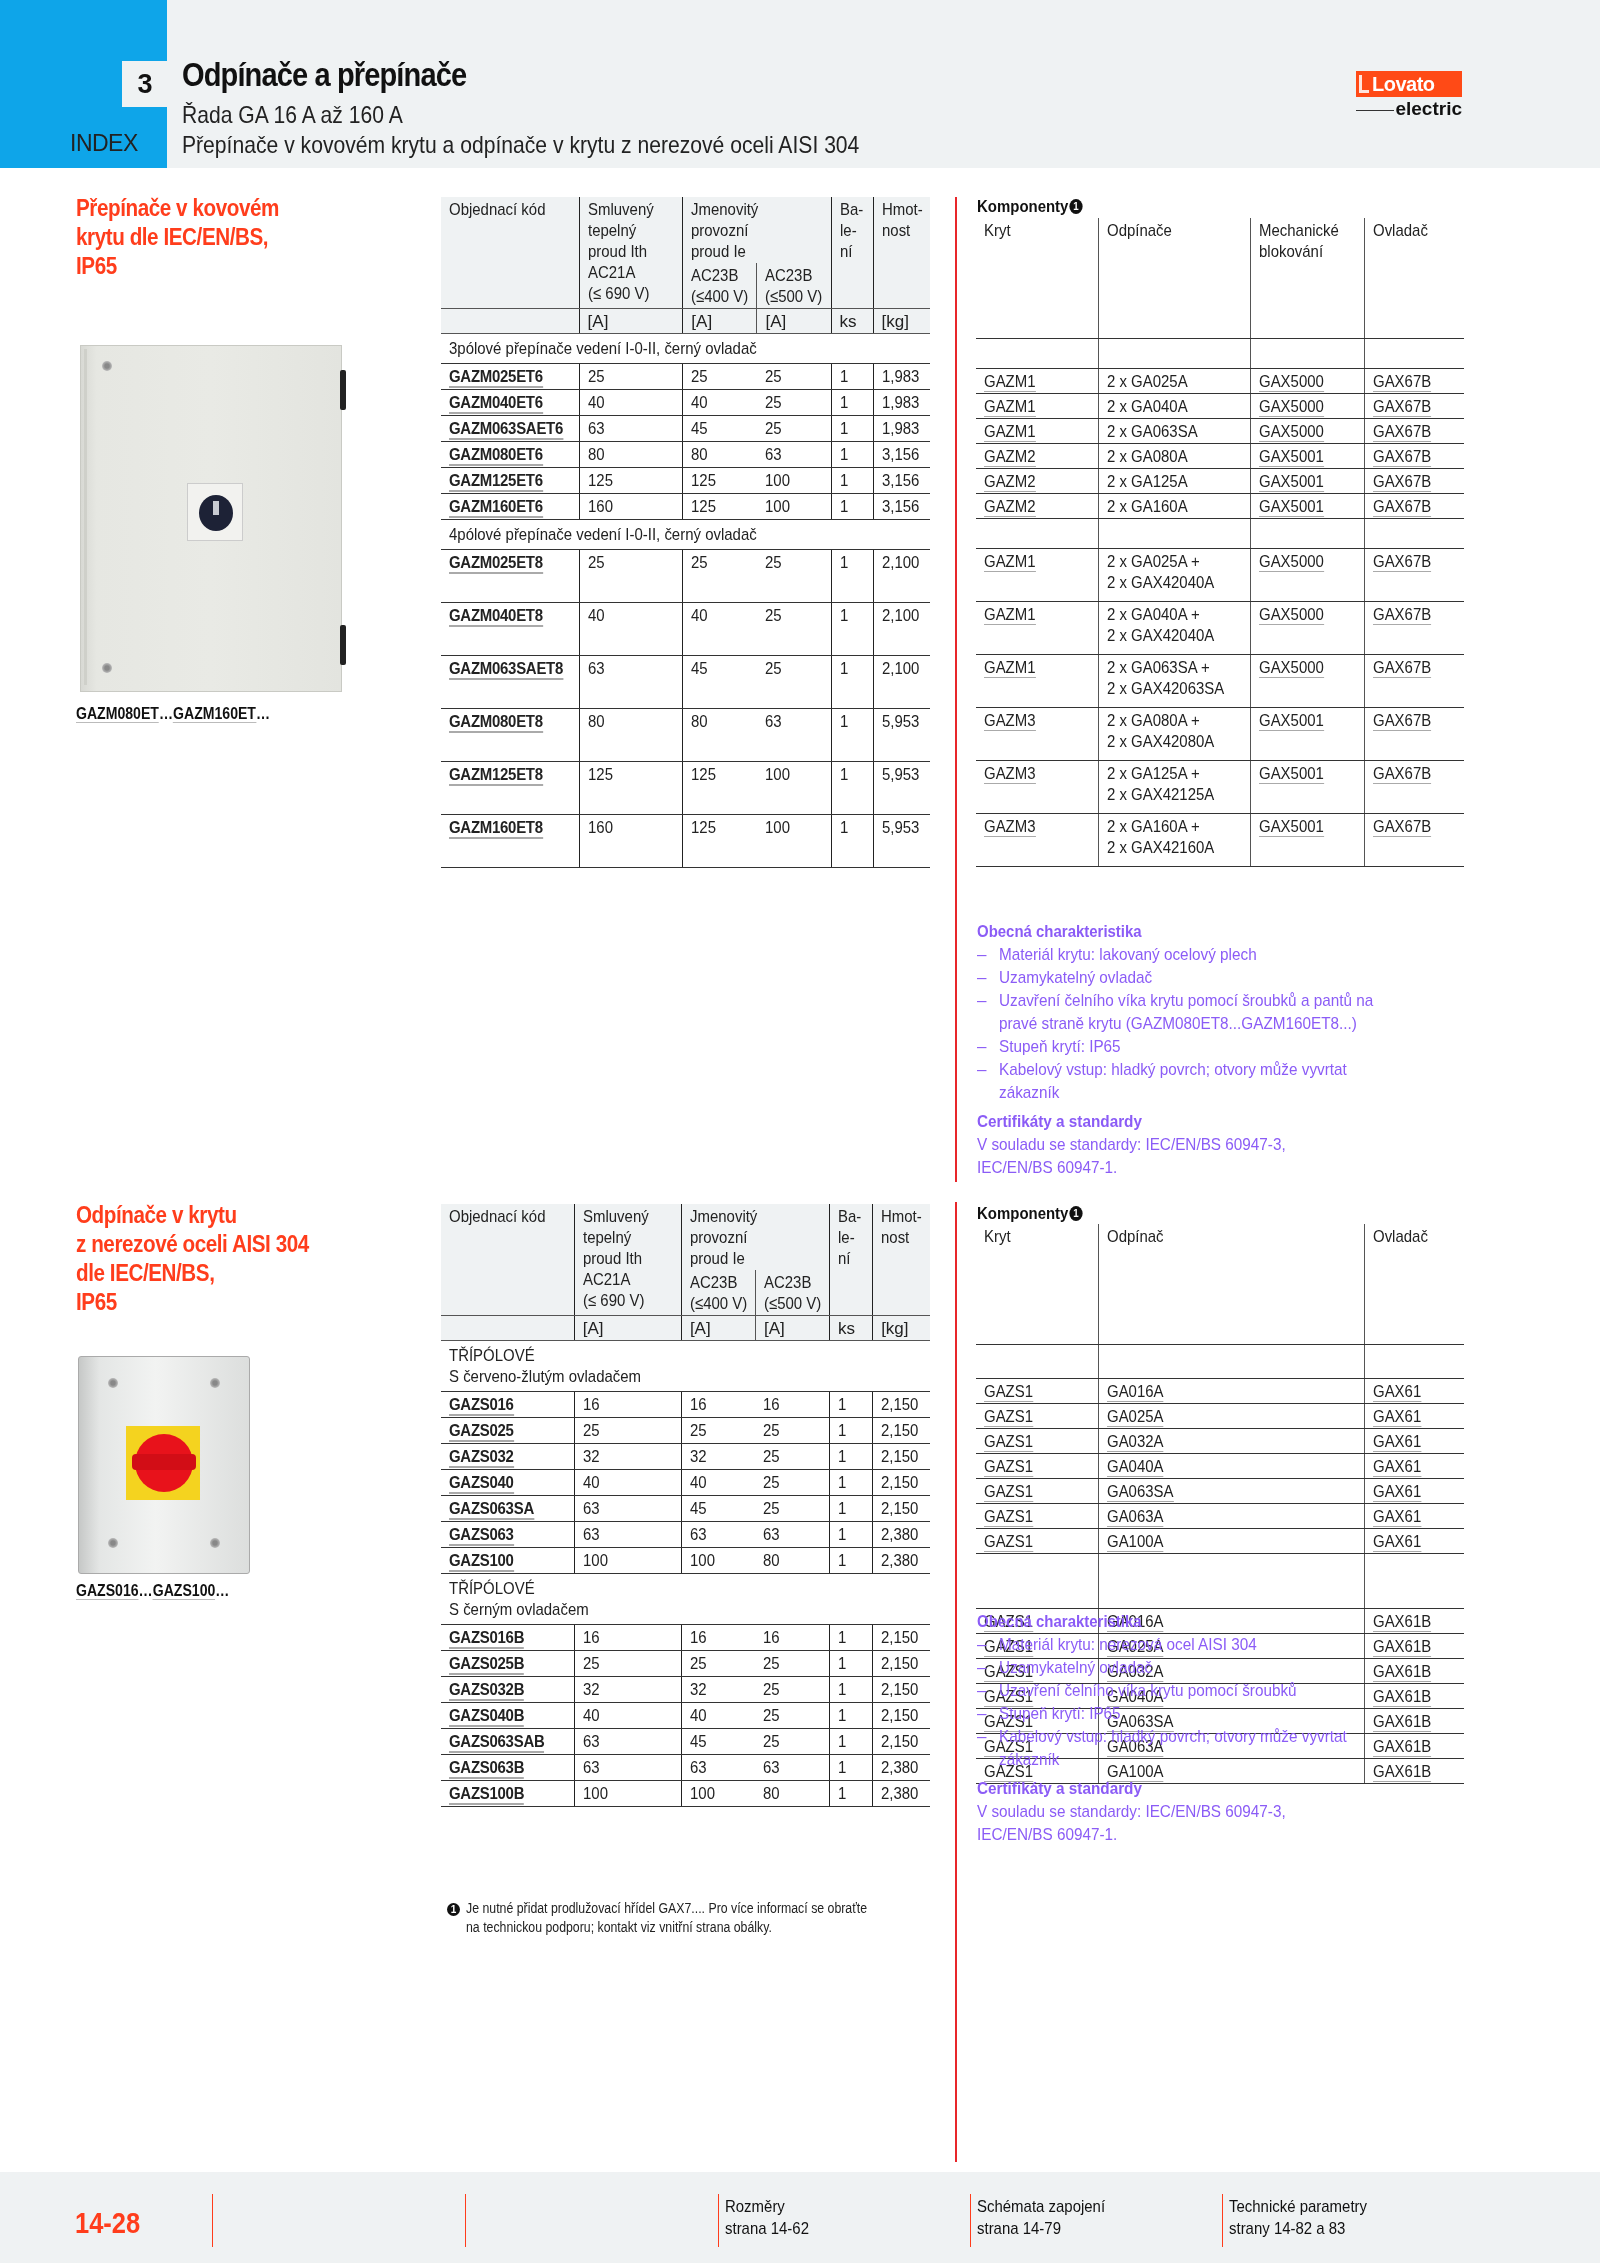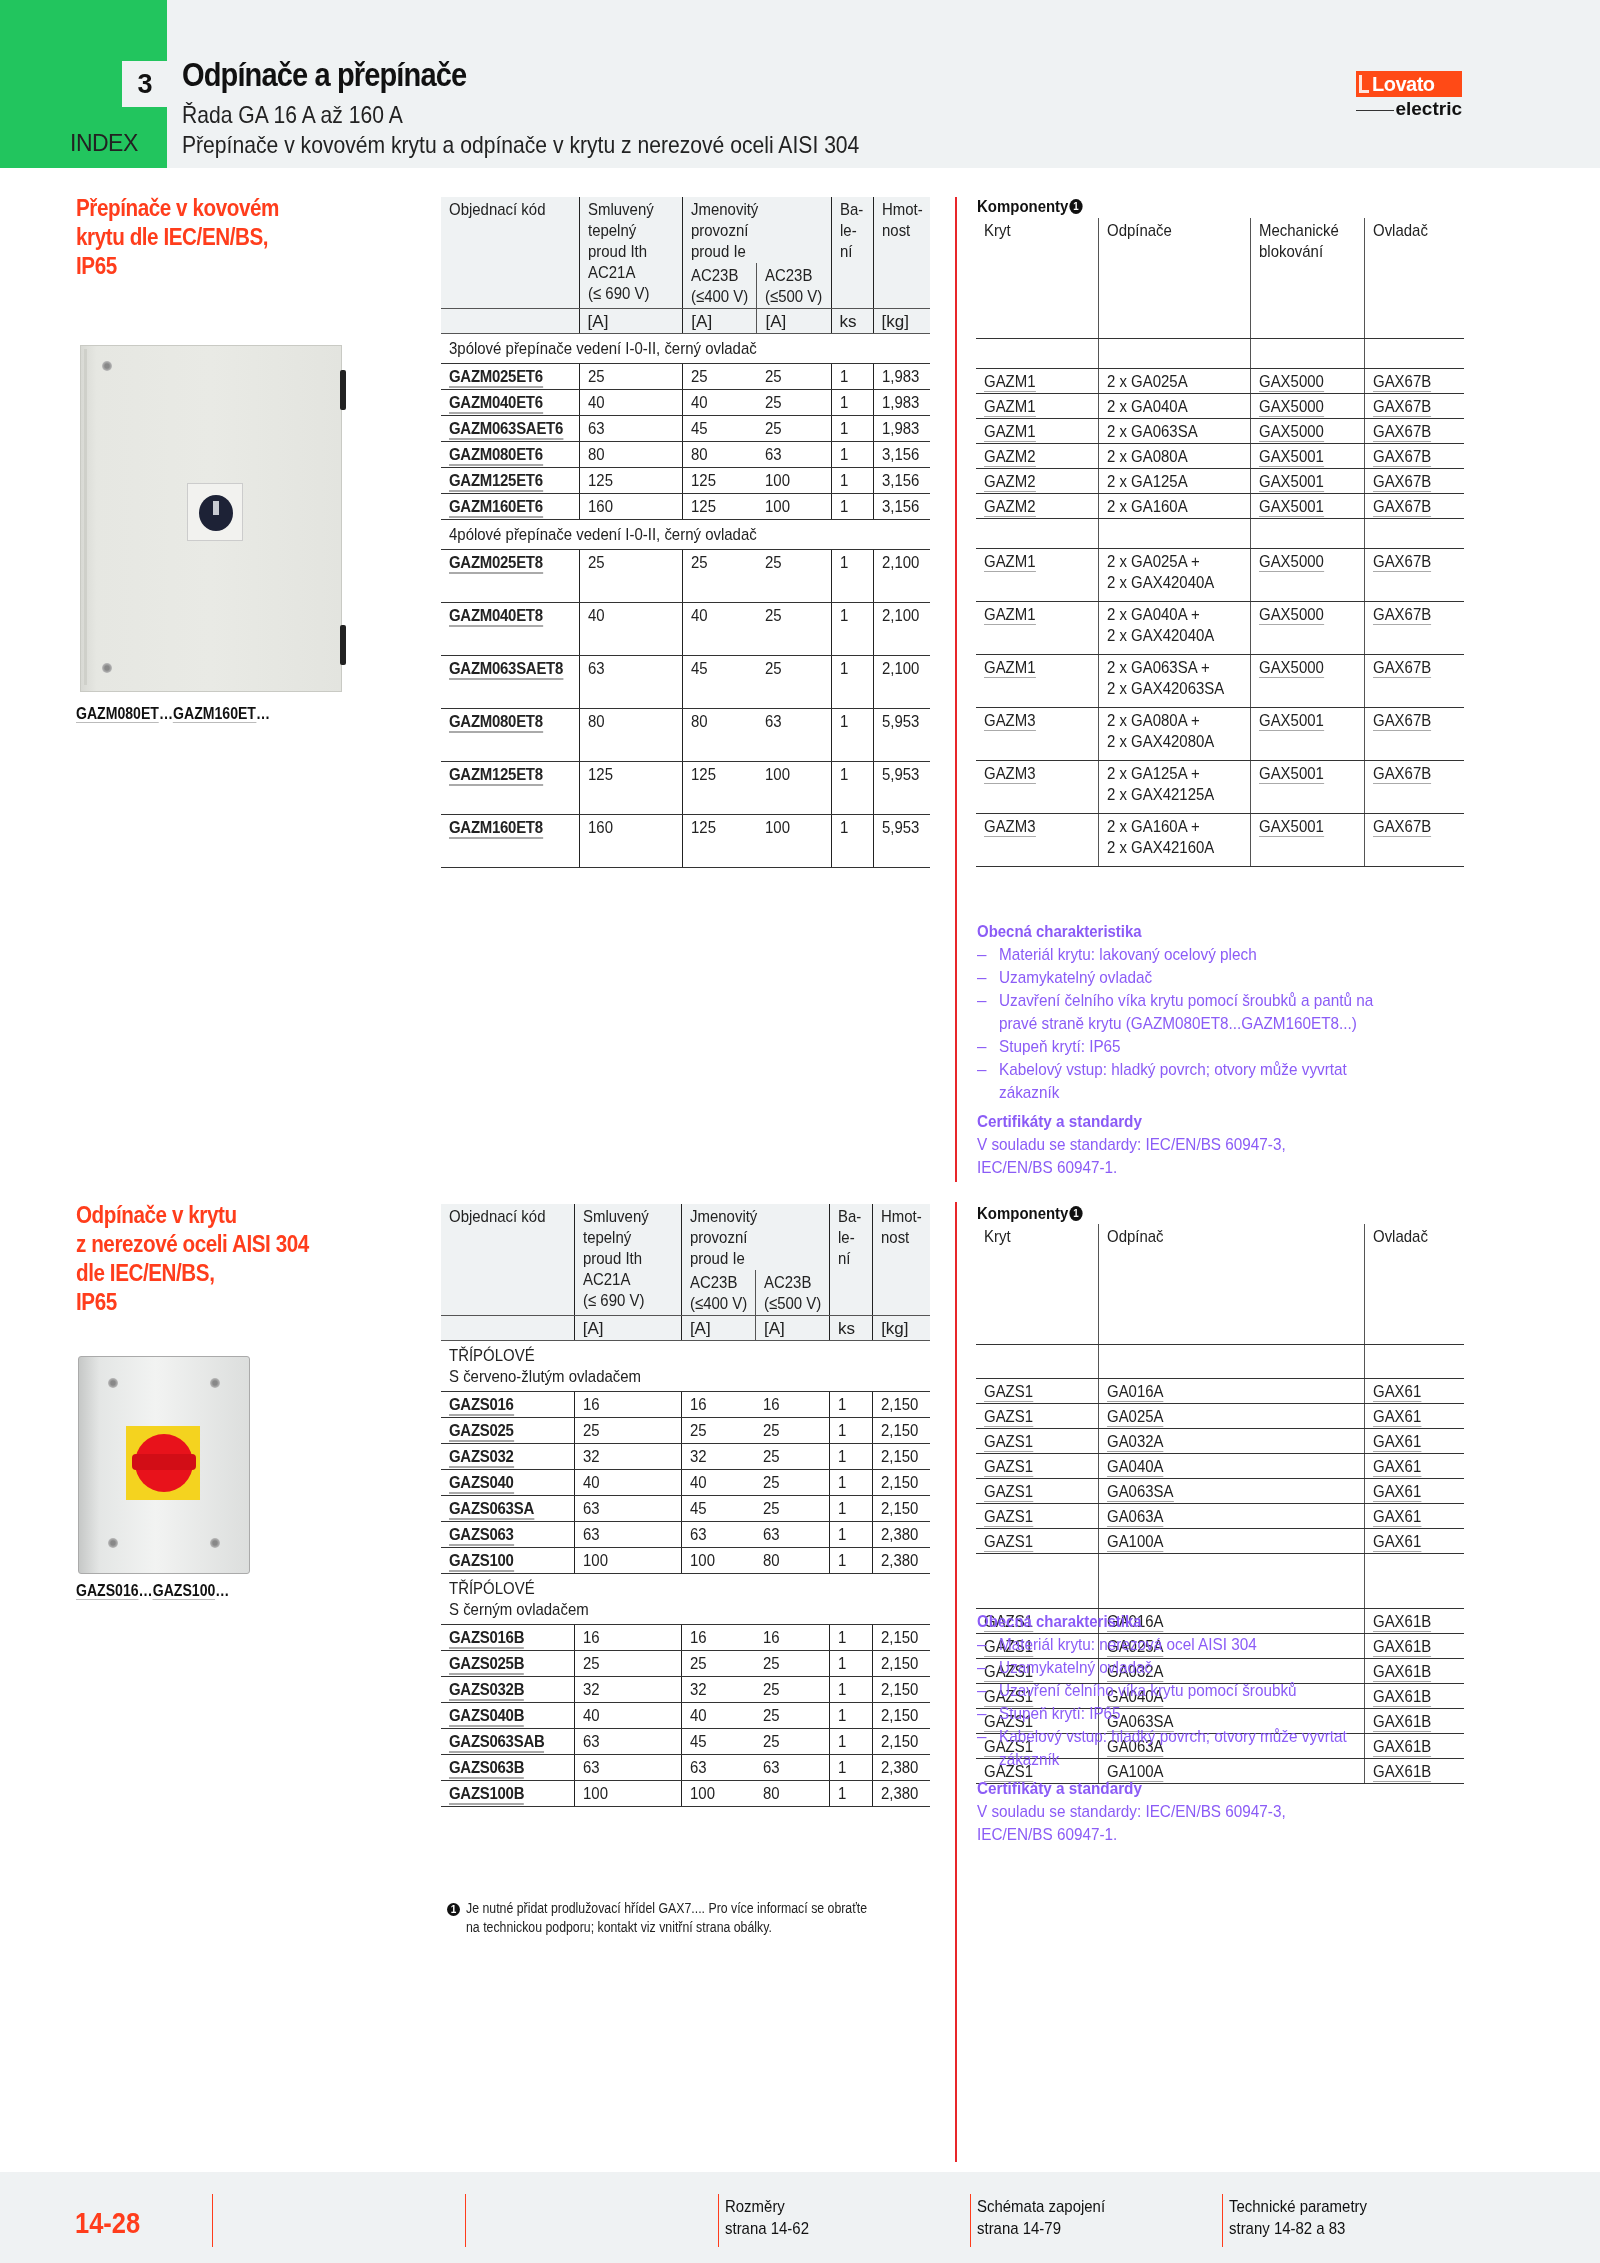--- a/index.html
+++ b/index.html
@@ -1,21 +1,21 @@
 <!DOCTYPE html>
 <html><head>
 <meta charset="utf-8">
 <style>
   * { box-sizing: border-box; margin: 0; padding: 0; }
   html, body { width: 1600px; height: 2263px; background: #ffffff; overflow: hidden; }
   body { position: relative; font-family: "Liberation Sans", sans-serif; color: #1a1a1a; }
 
   
   .header { position: absolute; left: 0; top: 0; width: 1600px; height: 168px; background: #eff2f3; }
-  .index-block { position: absolute; left: 0; top: 0; width: 167px; height: 168px; background: #22c55e; }
+  .index-block { position: absolute; left: 0; top: 0; width: 167px; height: 168px; background: #0ea5e9; }
   .chapter-box { position: absolute; left: 122px; top: 61px; width: 45px; height: 46px; background: #eff2f3;
     font-weight: bold; font-size: 27px; text-align: center; line-height: 46px; letter-spacing: -1px; color: #111; }
   .index-label { position: absolute; left: 70px; top: 130px; font-size: 23px; color: #222; letter-spacing: -0.5px; }
   .title { position: absolute; left: 182px; top: 56px; font-size: 33px; font-weight: bold; letter-spacing: -1px; color: #111; transform: scaleX(0.88); transform-origin: left; }
   .subtitle1 { position: absolute; left: 182px; top: 101px; font-size: 24px; color: #222; transform: scaleX(0.88); transform-origin: left; }
   .subtitle2 { position: absolute; left: 182px; top: 131px; font-size: 24px; color: #222; transform: scaleX(0.88); transform-origin: left; white-space: nowrap; }
   .logo { position: absolute; left: 1356px; top: 71px; width: 106px; height: 26px; background: #ff4a16; color: #fff;
     font-weight: bold; font-size: 20px; line-height: 26px; padding-left: 16px; letter-spacing: -0.5px; }
   .logo-mark { position: absolute; left: 3px; top: 4px; width: 10px; height: 18px; border-left: 3px solid #fff; border-bottom: 3px solid #fff; opacity: 0.85; }
   .logo-sub { position: absolute; left: 1356px; top: 98px; width: 106px; font-weight: bold; font-size: 19px; text-align: right; color: #111; }

